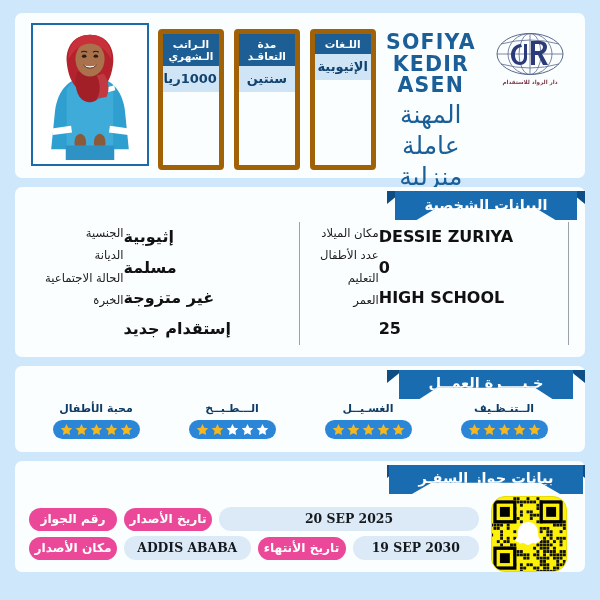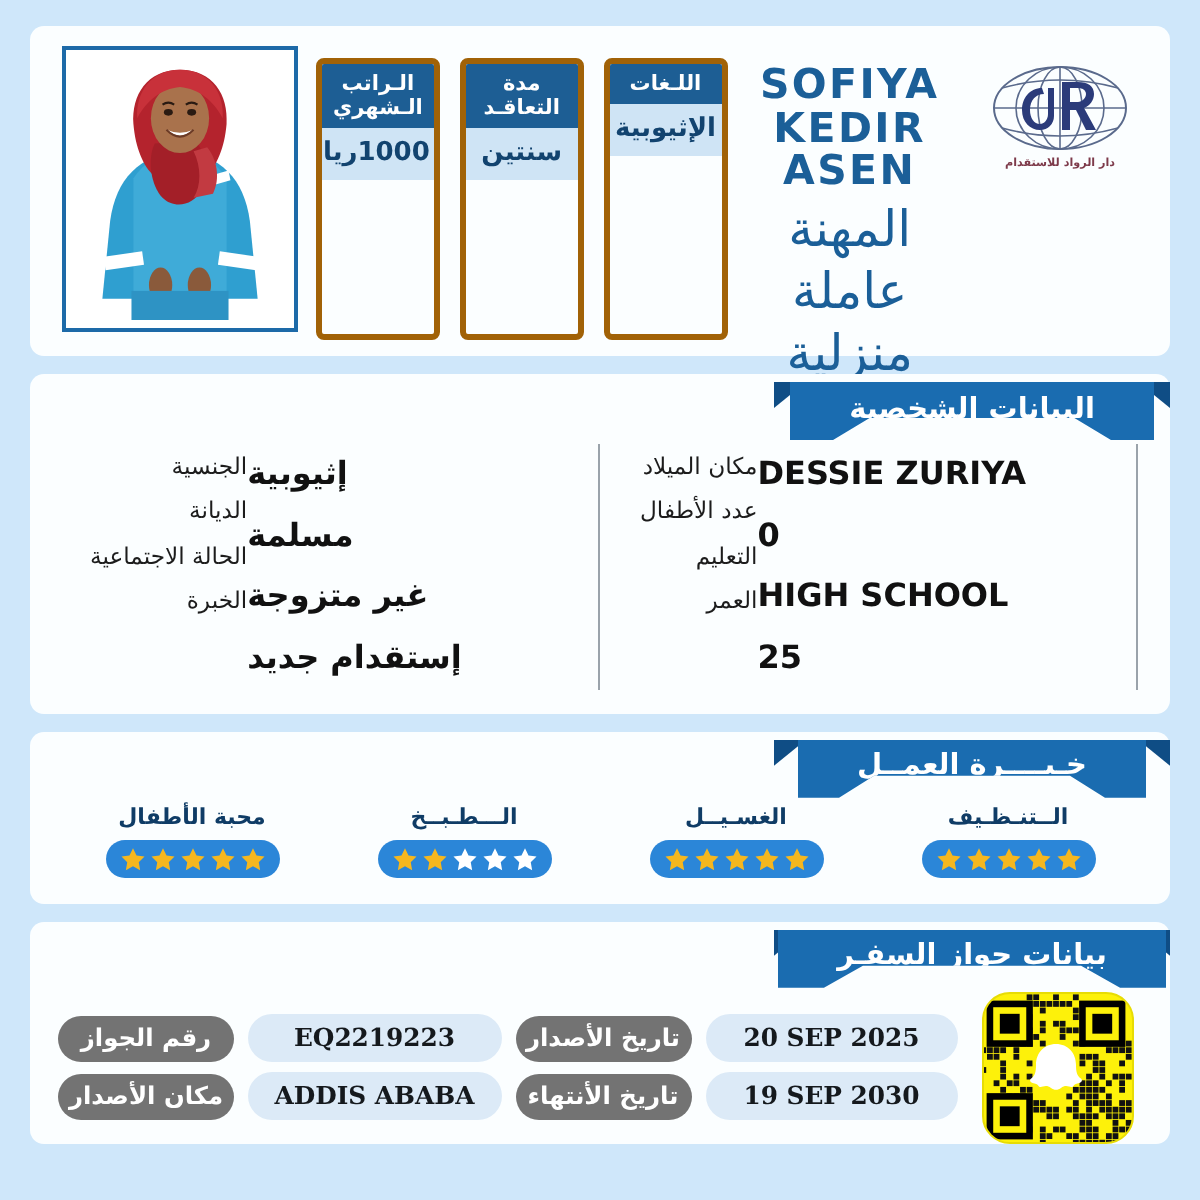--- a/index.html
+++ b/index.html
@@ -89,21 +89,21 @@
     margin-top: 2px; font-weight: 500;
   }
 
   
   .summary-row {
     display: flex; flex-direction: row-reverse;
     gap: 10px; margin-top: 9px; padding: 0 2px;
   }
   .sbox {
     flex: 1 1 0; border-radius: 4px; overflow: hidden;
-    border: 3px solid #a16207;
+    border: 5px solid #a16207;
   }
   .sbox-head {
     background: #1d5e94; color: #ffffff;
     font-size: 10.5px; font-weight: bold;
     text-align: center; padding: 3.5px 2px 4px;
     letter-spacing: .3px;
   }
   .sbox-val {
     background: #cfe4f5; color: #12436f;
     font-size: 13px; font-weight: bold;
@@ -174,21 +174,21 @@
 
   
   .passport-card { }
   .pp-body {
     display: flex; flex-direction: row-reverse;
     align-items: center; padding: 6px 16px 0 14px; gap: 10px;
   }
   .pp-fields { flex: 1 1 auto; display: flex; flex-direction: column; gap: 5px; }
   .pp-line { display: flex; flex-direction: row-reverse; align-items: center; gap: 7px; }
   .pp-label {
-    background: #737373; color: #fff; font-weight: bold;
+    background: #ec4899; color: #fff; font-weight: bold;
     font-size: 12.2px; border-radius: 12px;
     padding: 4px 0 5px 0; text-align: center;
     flex: 0 0 88px;
   }
   .pp-value {
     background: #dceaf7; color: #15191d;
     font-size: 12.4px; font-weight: bold;
     border-radius: 12px; padding: 4px 8px 5px 8px;
     text-align: center; flex: 1 1 0;
     font-family: "DejaVu Serif", "Liberation Serif", serif;
@@ -422,21 +422,20 @@
         <div class="ribbon-tail-r"></div>
         <div class="ribbon-tail-l"></div>
         <div class="ribbon-body">بيانات جواز السفـر</div>
       </div>
     </div>
 
     <div class="pp-body">
       <div class="pp-fields">
         <div class="pp-line">
           <div class="pp-label">رقم الجواز</div>
-          <div class="pp-value">EQ2219223</div>
           <div class="pp-label">تاريخ الأصدار</div>
           <div class="pp-value">20 SEP 2025</div>
         </div>
         <div class="pp-line">
           <div class="pp-label">مكان الأصدار</div>
           <div class="pp-value">ADDIS ABABA</div>
           <div class="pp-label">تاريخ الأنتهاء</div>
           <div class="pp-value">19 SEP 2030</div>
         </div>
       </div>

